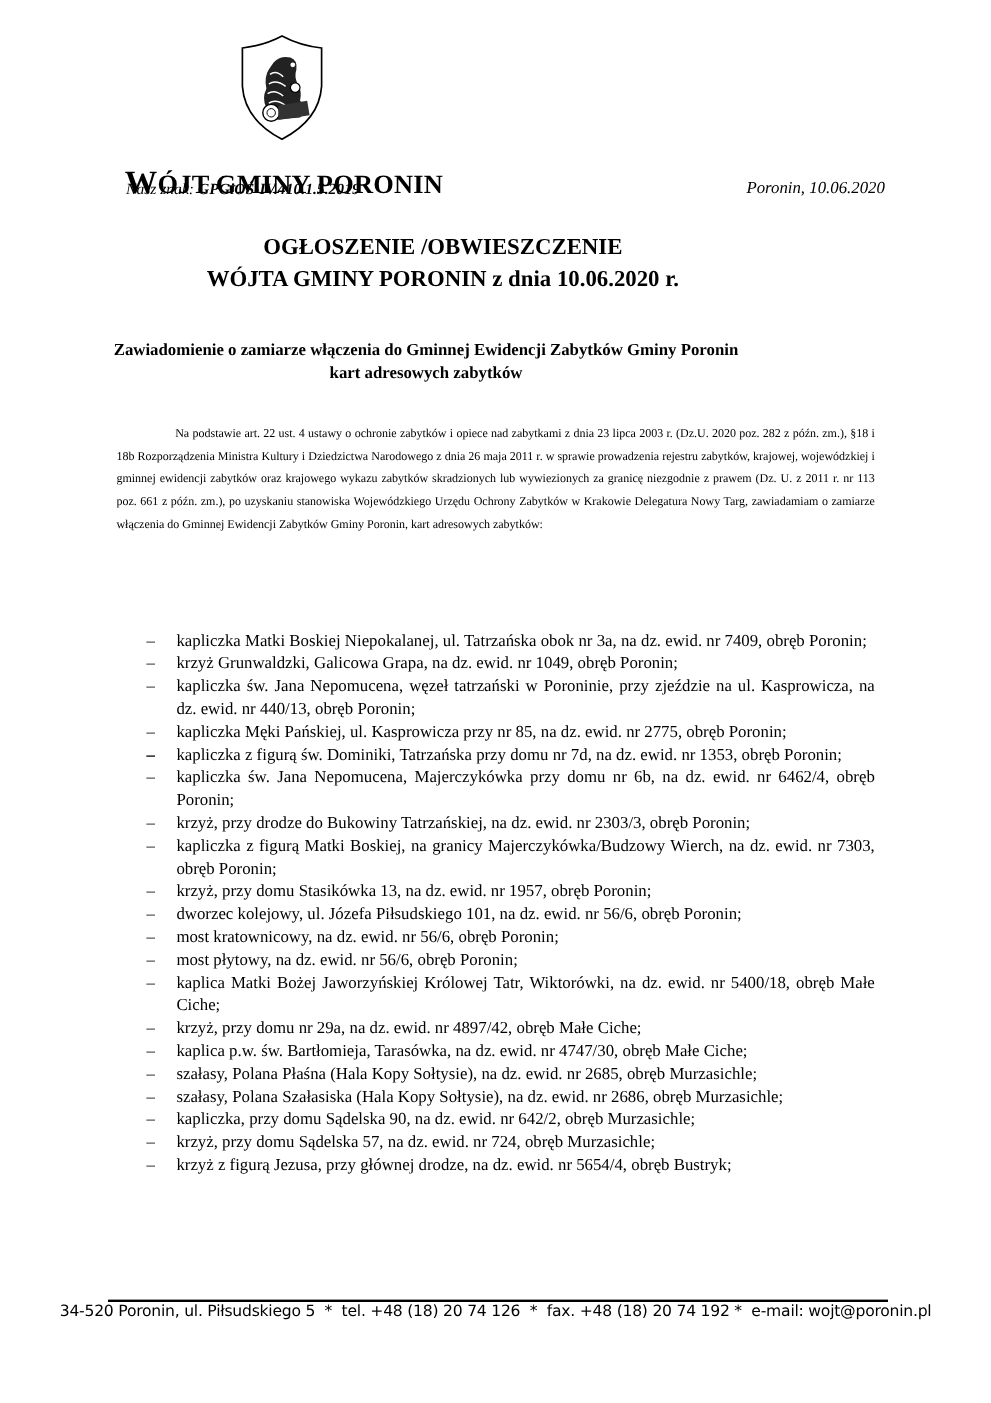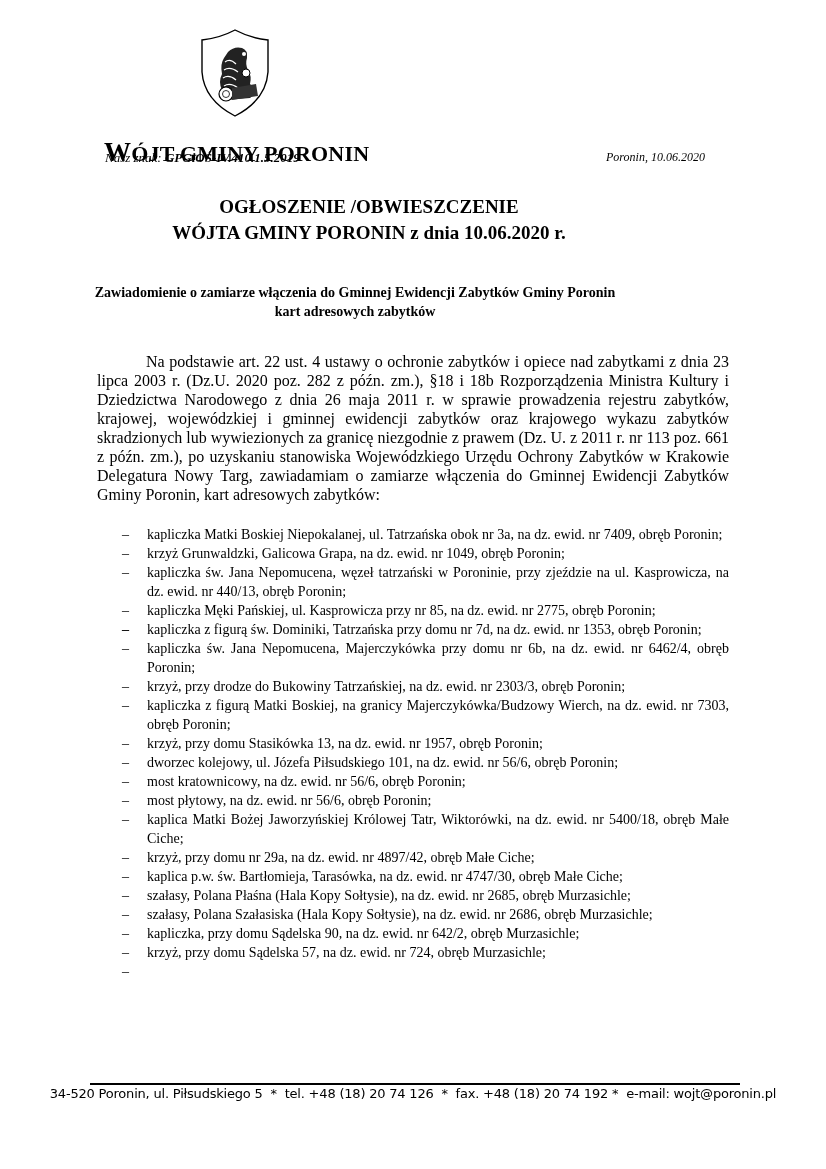--- a/index.html
+++ b/index.html
@@ -4,26 +4,26 @@
 <style>
   html, body { margin: 0; padding: 0; background: #ffffff; }
   body { width: 826px; height: 1169px; position: relative; overflow: hidden;
          font-family: "Liberation Serif", "DejaVu Serif", serif; color: #000; }
   .crest { position: absolute; left: 198px; top: 28px; width: 74px; height: 90px; }
   .org-name { position: absolute; left: 104px; top: 137px; font-size: 22px; font-weight: bold;
               letter-spacing: 0.2px; white-space: nowrap; }
   .org-name .big { font-size: 27px; }
   .ref { position: absolute; left: 97px; top: 150px; font-size: 13px; font-style: italic; margin-left: 8px; }
   .ref b { font-weight: bold; }
-  .date-place { position: absolute; left: 606px; top: 150px; font-size: 12px; font-style: italic; }
+  .date-place { position: absolute; left: 622px; top: 150px; font-size: 14px; font-style: italic; }
   .title { position: absolute; left: 0; width: 738px; top: 194px; text-align: center;
            font-size: 19px; font-weight: bold; line-height: 26px; }
   .subtitle { position: absolute; left: 0; width: 710px; top: 283px; text-align: center;
               font-size: 14px; font-weight: bold; line-height: 19px; }
-  .body-para { position: absolute; left: 97px; width: 632px; top: 352px; font-size: 16px;
+  .body-para { position: absolute; left: 97px; width: 632px; top: 352px; font-size: 10px;
                line-height: 19px; text-align: justify; text-indent: 49px; }
   .list { position: absolute; left: 122px; width: 607px; top: 525px; margin: 0; padding: 0;
           list-style: none; font-size: 14px; line-height: 19px; }
   .list li { position: relative; padding-left: 25px; text-align: justify; }
   .list li .dash { position: absolute; left: 0; top: 0; }
   .footer-rule { position: absolute; left: 90px; width: 650px; top: 1083px; height: 0;
                  border-top: 2px solid #000; }
   .footer { position: absolute; left: 0; width: 826px; top: 1086px; text-align: center;
             font-family: "DejaVu Sans", "Liberation Sans", sans-serif; font-size: 13px;
             letter-spacing: -0.2px; white-space: pre; }
@@ -76,17 +76,17 @@
     <li><span class="dash">–</span><span>dworzec kolejowy, ul. Józefa Piłsudskiego 101, na dz. ewid. nr 56/6, obręb Poronin;</span></li>
     <li><span class="dash">–</span><span>most kratownicowy, na dz. ewid. nr 56/6, obręb Poronin;</span></li>
     <li><span class="dash">–</span><span>most płytowy, na dz. ewid. nr 56/6, obręb Poronin;</span></li>
     <li><span class="dash">–</span><span>kaplica Matki Bożej Jaworzyńskiej Królowej Tatr, Wiktorówki, na dz. ewid. nr 5400/18, obręb Małe Ciche;</span></li>
     <li><span class="dash">–</span><span>krzyż, przy domu nr 29a, na dz. ewid. nr 4897/42, obręb Małe Ciche;</span></li>
     <li><span class="dash">–</span><span>kaplica p.w. św. Bartłomieja, Tarasówka, na dz. ewid. nr 4747/30, obręb Małe Ciche;</span></li>
     <li><span class="dash">–</span><span>szałasy, Polana Płaśna (Hala Kopy Sołtysie), na dz. ewid. nr 2685, obręb Murzasichle;</span></li>
     <li><span class="dash">–</span><span>szałasy, Polana Szałasiska (Hala Kopy Sołtysie), na dz. ewid. nr 2686, obręb Murzasichle;</span></li>
     <li><span class="dash">–</span><span>kapliczka, przy domu Sądelska 90, na dz. ewid. nr 642/2, obręb Murzasichle;</span></li>
     <li><span class="dash">–</span><span>krzyż, przy domu Sądelska 57, na dz. ewid. nr 724, obręb Murzasichle;</span></li>
-    <li><span class="dash">–</span></li>
+    <li><span class="dash">–</span><span>krzyż z figurą Jezusa, przy głównej drodze, na dz. ewid. nr 5654/4, obręb Bustryk;</span></li>
   </ul>
 
 <div class="footer-rule"></div>
 <div class="footer">34-520 Poronin, ul. Piłsudskiego 5  *  tel. +48 (18) 20 74 126  *  fax. +48 (18) 20 74 192 *  e-mail: wojt@poronin.pl</div>
 
 </body></html>

